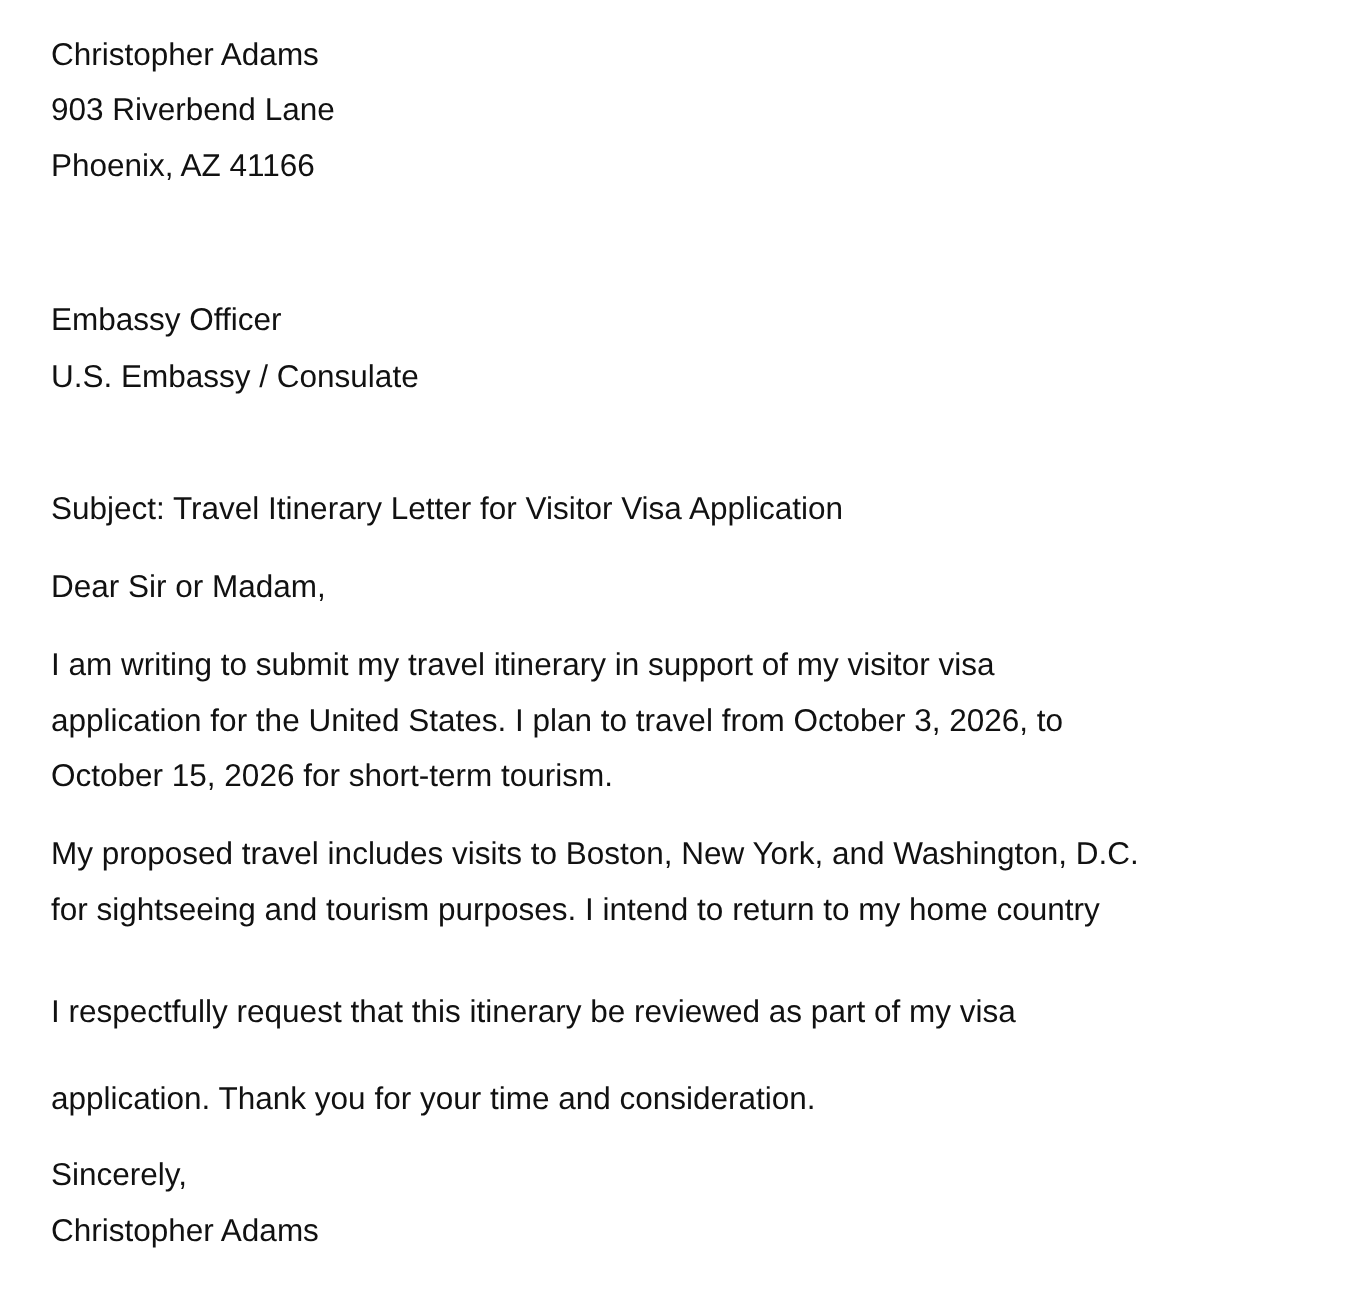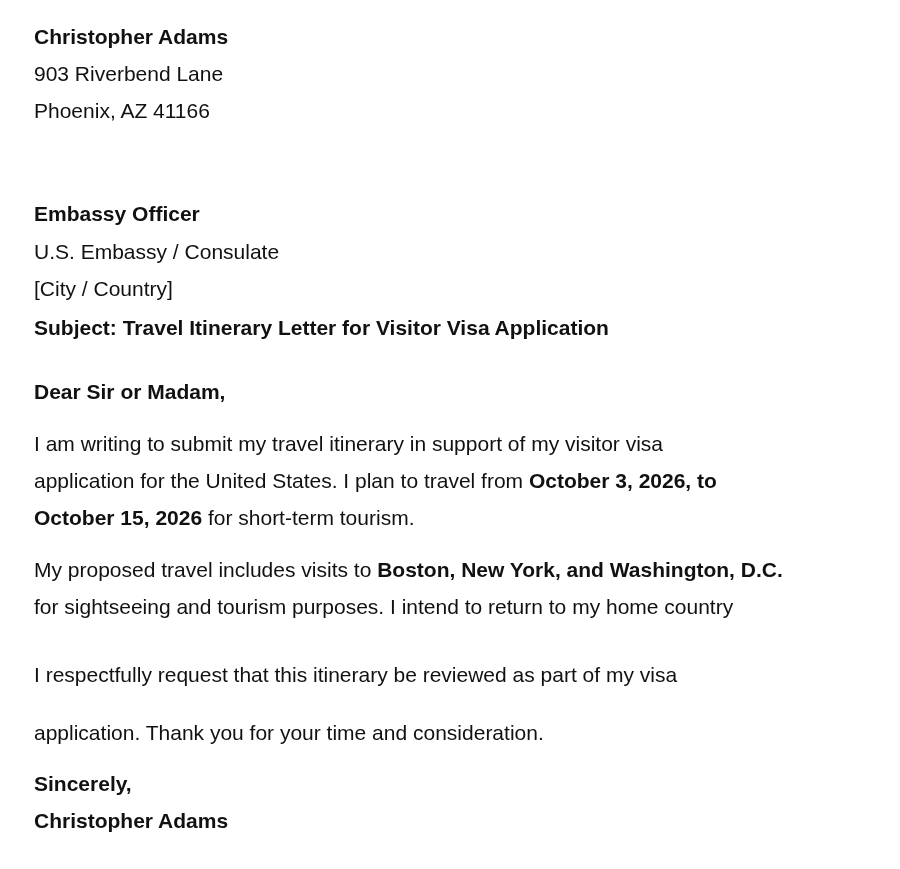--- a/index.html
+++ b/index.html
@@ -4,36 +4,35 @@
   <style>
     html, body { margin: 0; padding: 0; background: #ffffff; }
     body {
       width: 900px; height: 869px; overflow: hidden;
       font-family: "Liberation Sans", "DejaVu Sans", sans-serif;
       color: #111111;
       font-size: 21px;
     }
     .page { position: relative; width: 900px; height: 869px; }
     .line { position: absolute; left: 34px; white-space: nowrap; line-height: 26px; }
-    b, .b { font-weight: bold; }
+    b, .b { font-weight: normal; }
   </style>
 </head>
 <body>
 
 <div class="page">
   <div class="line b" style="top:24px">Christopher Adams</div>
   <div class="line" style="top:61px">903 Riverbend Lane</div>
   <div class="line" style="top:98px">Phoenix, AZ 41166</div>
 
 
   <div class="line b" style="top:201px">Embassy Officer</div>
   <div class="line" style="top:239px">U.S. Embassy / Consulate</div>
-  <div class="line" style="top:276px">[City / Country]</div>
 
-  <div class="line b" style="top:315px">Subject: Travel Itinerary Letter for Visitor Visa Application</div>
+  <div class="line b" style="top:327px">Subject: Travel Itinerary Letter for Visitor Visa Application</div>
 
   <div class="line b" style="top:379px">Dear Sir or Madam,</div>
 
   <div class="line" style="top:431px">I am writing to submit my travel itinerary in support of my visitor visa</div>
   <div class="line" style="top:468px"><span>application for the United States. I plan to travel from </span><b>October 3, 2026, to</b></div>
   <div class="line" style="top:505px"><b>October 15, 2026</b><span> for short-term tourism.</span></div>
 
   <div class="line" style="top:557px"><span>My proposed travel includes visits to </span><b>Boston, New York, and Washington, D.C.</b></div>
   <div class="line" style="top:594px">for sightseeing and tourism purposes. I intend to return to my home country</div>
 

